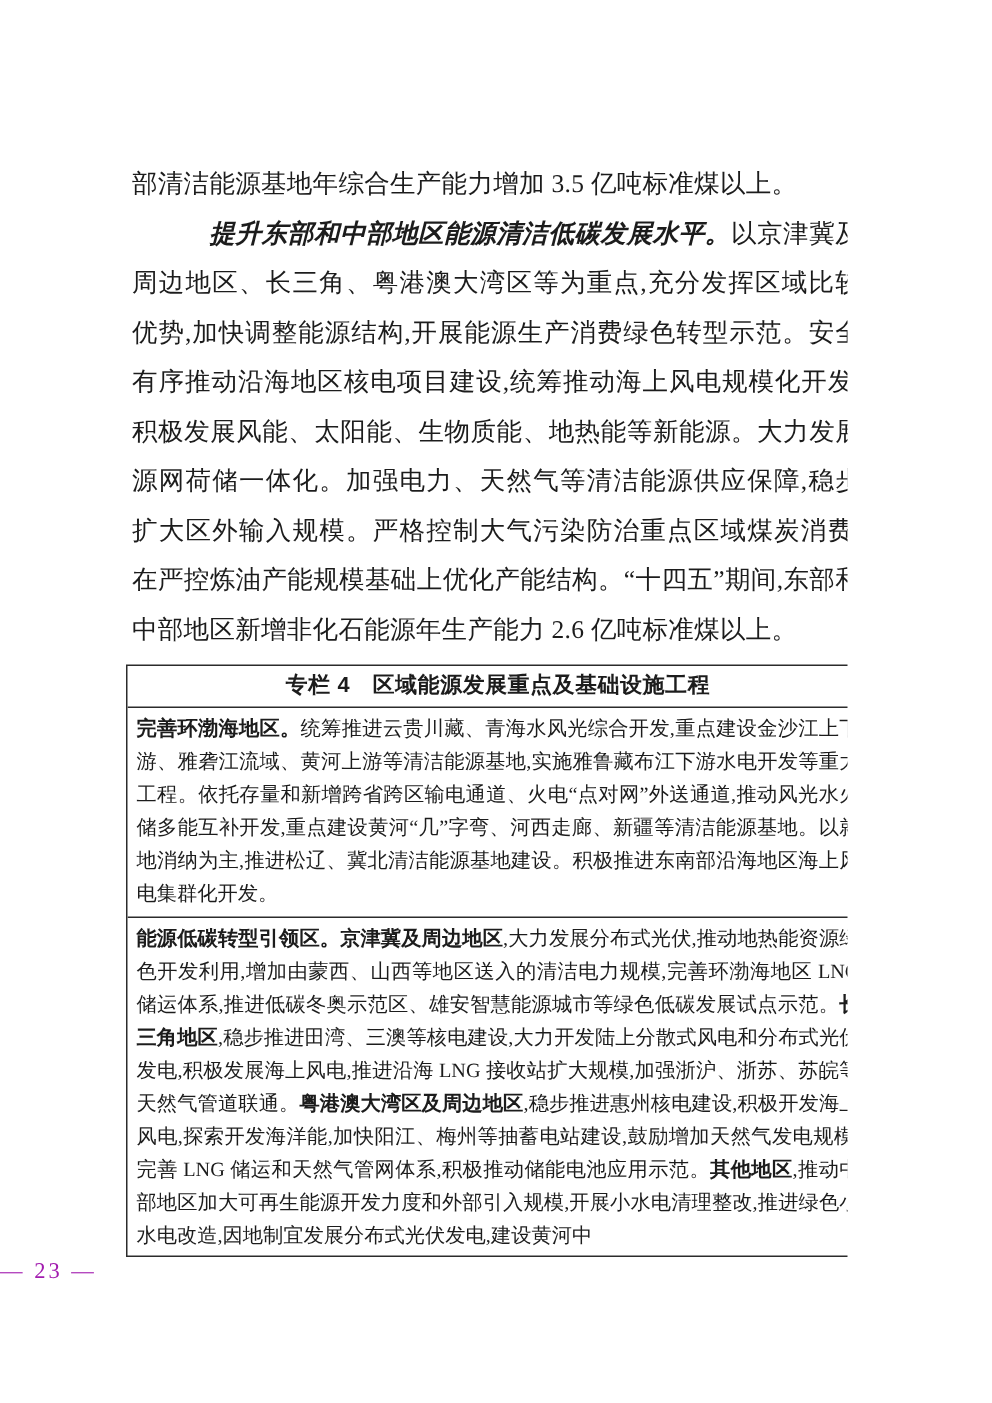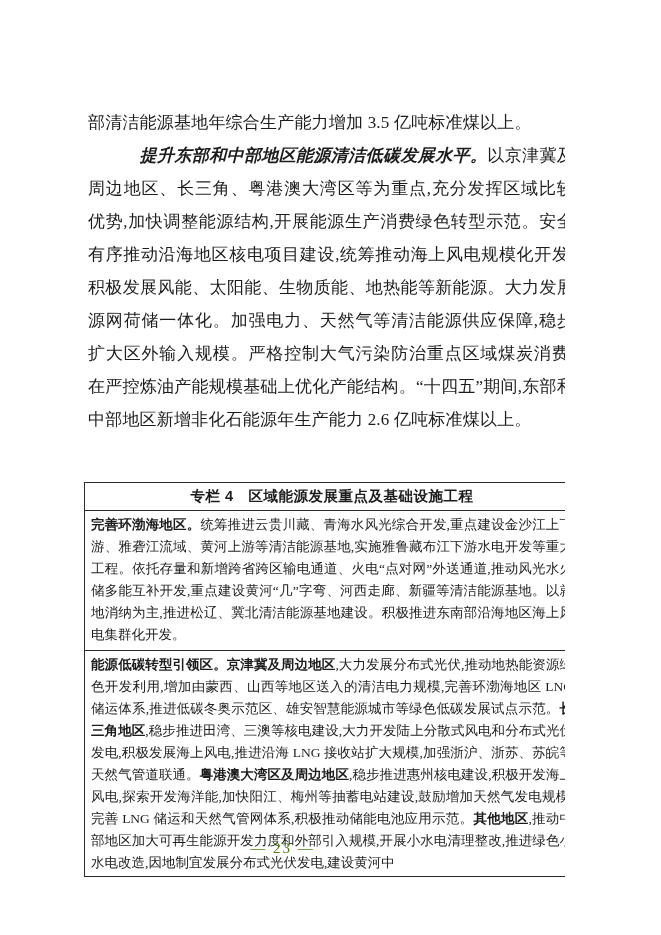--- a/index.html
+++ b/index.html
@@ -31,21 +31,20 @@
   }
   .feature-box {
     position: absolute;
     left: 84px;
     top: 443px;
     width: 496px;
     height: 395px;
     border: 1.5px solid #2b2b2b;
     background: #ffffff;
     overflow: hidden;
-    margin-top: 39px;
   }
   .box-title {
     height: 28px;
     line-height: 27px;
     text-align: center;
     font-weight: 700;
     font-size: 14.5px;
     border-bottom: 1.5px solid #2b2b2b;
     font-family: "Liberation Sans", "DejaVu Sans", sans-serif;
     letter-spacing: 0.5px;
@@ -59,24 +58,23 @@
   .box-para.divided { border-bottom: 1px solid #2b2b2b; }
   .box-para .b {
     font-weight: 700;
     font-family: "Liberation Sans", "DejaVu Sans", sans-serif;
   }
   .page-number {
     position: absolute;
     left: 0;
     top: 840px;
     width: 100%;
-    text-align: center;
     font-size: 15px;
     letter-spacing: 2px;
-    color: #4d7c0f;
+    color: #a21caf;
   }
 </style>
 </head>
 <body>
 
 <div class="page">
 
   <div class="body-text">
     <p class="para-continuation">部清洁能源基地年综合生产能力增加 3.5 亿吨标准煤以上。</p>
     <p class="para-promote"><span class="lead">提升东部和中部地区能源清洁低碳发展水平。</span><span>以京津冀及周边地区、长三角、粤港澳大湾区等为重点,充分发挥区域比较优势,加快调整能源结构,开展能源生产消费绿色转型示范。安全有序推动沿海地区核电项目建设,统筹推动海上风电规模化开发,积极发展风能、太阳能、生物质能、地热能等新能源。大力发展源网荷储一体化。加强电力、天然气等清洁能源供应保障,稳步扩大区外输入规模。严格控制大气污染防治重点区域煤炭消费,在严控炼油产能规模基础上优化产能结构。“十四五”期间,东部和中部地区新增非化石能源年生产能力 2.6 亿吨标准煤以上。</span></p>

